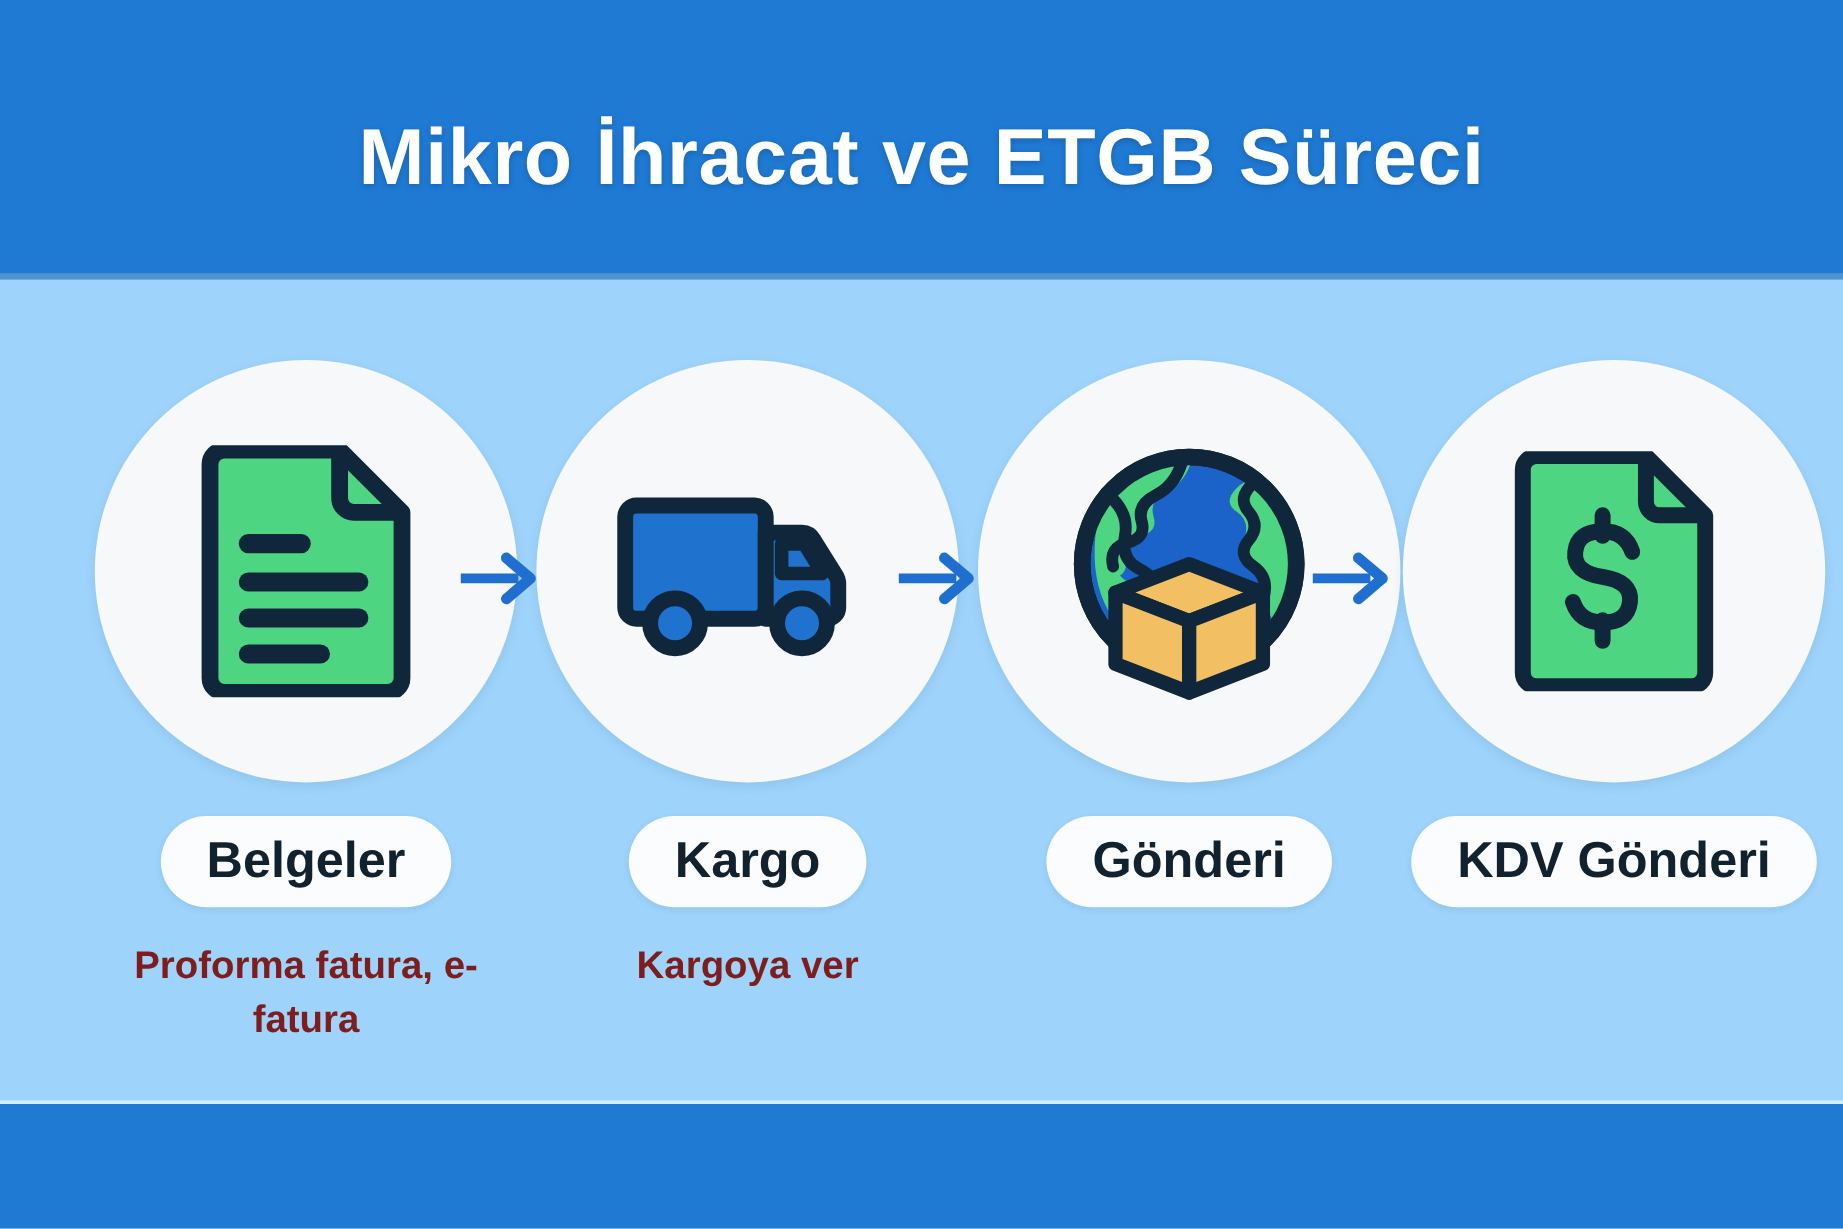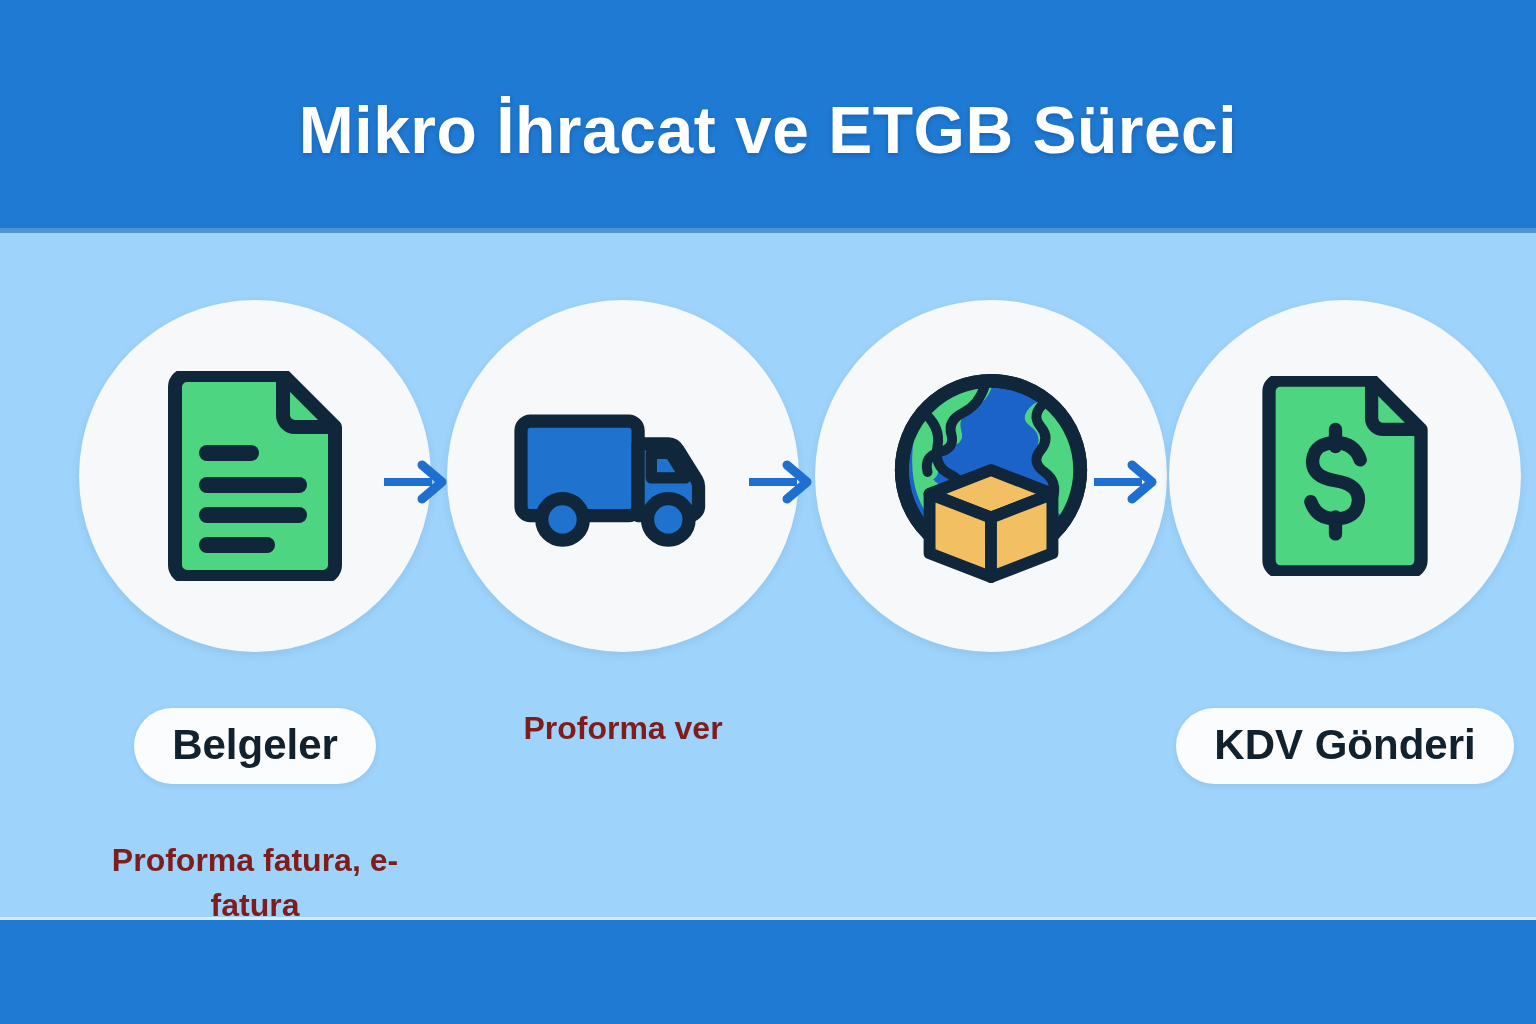--- a/index.html
+++ b/index.html
@@ -87,21 +87,20 @@
   }
 
   .step {
     position: absolute;
     top: 0;
     width: 390px;
     height: 580px;
     display: flex;
     flex-direction: column;
     align-items: center;
-    gap: 28px;
   }
   .step.s0 { left: 0px; }
   .step.s1 { left: 368px; }
   .step.s2 { left: 736px; }
   .step.s3 { left: 1090px; }
 
   .icon-circle {
     width: 352px;
     height: 352px;
     border-radius: 50%;
@@ -184,21 +183,22 @@
         <span>
           <svg width="228" height="170" viewBox="0 0 120 90">
             <rect x="6" y="16" width="62" height="50" rx="5" fill="#1f72cd" stroke="#10263a" stroke-width="7" stroke-linejoin="round"></rect>
             <path d="M68 28 h16 a6 6 0 0 1 5 3 l10 16 a7 7 0 0 1 1 4 v10 a5 5 0 0 1 -5 5 h-27 z" fill="#1f72cd" stroke="#10263a" stroke-width="7" stroke-linejoin="round"></path>
             <path d="M75 33 h10 l8 13 h-18 z" fill="#1f72cd" stroke="#10263a" stroke-width="6" stroke-linejoin="round"></path>
             <circle cx="28" cy="68" r="11" fill="#1f72cd" stroke="#10263a" stroke-width="7"></circle>
             <circle cx="84" cy="68" r="11" fill="#1f72cd" stroke="#10263a" stroke-width="7"></circle>
           </svg>
         </span>
       </div>
-      <div class="caption">Proforma ver</div>
+      <div class="pill">Kargo</div>
+      <div class="caption">Kargoya ver</div>
     </div>
 
     <div class="step s2">
       <div class="icon-circle">
         <span>
           <svg width="218" height="218" viewBox="0 0 110 110">
             <circle cx="55" cy="52" r="45" fill="#1b63c9" stroke="#10263a" stroke-width="7"></circle>
             <path d="M17 30 q9 6 7 16 q-2 10 6 14 q7 4 9 13 q1 7 -4 12
                      q-12 -6 -17 -20 q-5 -14 -1 -35 z" fill="#4ed581"></path>
             <path d="M26 16 q14 -10 30 -8 q-2 9 -10 13 q-8 4 -6 11
@@ -209,20 +209,21 @@
             <path d="M20 22 q10 8 8 18 q-2 10 6 14 q8 4 10 13" fill="none" stroke="#10263a" stroke-width="5" stroke-linecap="round"></path>
             <path d="M52 9 q-3 10 -11 14 q-8 4 -6 11 q2 7 -6 9 q-8 2 -6 10" fill="none" stroke="#10263a" stroke-width="5" stroke-linecap="round"></path>
             <path d="M82 18 q-7 6 -2 12 q5 6 0 12 q-5 6 2 11 q7 5 4 14" fill="none" stroke="#10263a" stroke-width="5" stroke-linecap="round"></path>
 
             <path d="M24 64 l31 -12 l31 12 l-31 12 z" fill="#f3bf63" stroke="#10263a" stroke-width="6" stroke-linejoin="round"></path>
             <path d="M24 64 v30 l31 12 v-30 z" fill="#f3bf63" stroke="#10263a" stroke-width="6" stroke-linejoin="round"></path>
             <path d="M86 64 v30 l-31 12 v-30 z" fill="#f3bf63" stroke="#10263a" stroke-width="6" stroke-linejoin="round"></path>
           </svg>
         </span>
       </div>
+      <div class="pill">Gönderi</div>
 
     </div>
 
     <div class="step s3">
       <div class="icon-circle">
         <span>
           <svg width="190" height="200" viewBox="0 0 100 105">
             <path d="M10 8 a6 6 0 0 1 6 -6 h48 l26 26 v69 a6 6 0 0 1 -6 6 h-68 a6 6 0 0 1 -6 -6 z" fill="#4ed581" stroke="#10263a" stroke-width="7" stroke-linejoin="round"></path>
             <path d="M64 2 v20 a6 6 0 0 0 6 6 h20" fill="none" stroke="#10263a" stroke-width="7" stroke-linejoin="round"></path>
             <path d="M58 44 q-3 -9 -13 -9 q-11 0 -12 9 q-1 9 12 11 q13 2 12 11 q-1 9 -12 9 q-10 0 -13 -9" fill="none" stroke="#10263a" stroke-width="7" stroke-linecap="round" stroke-linejoin="round"></path>

